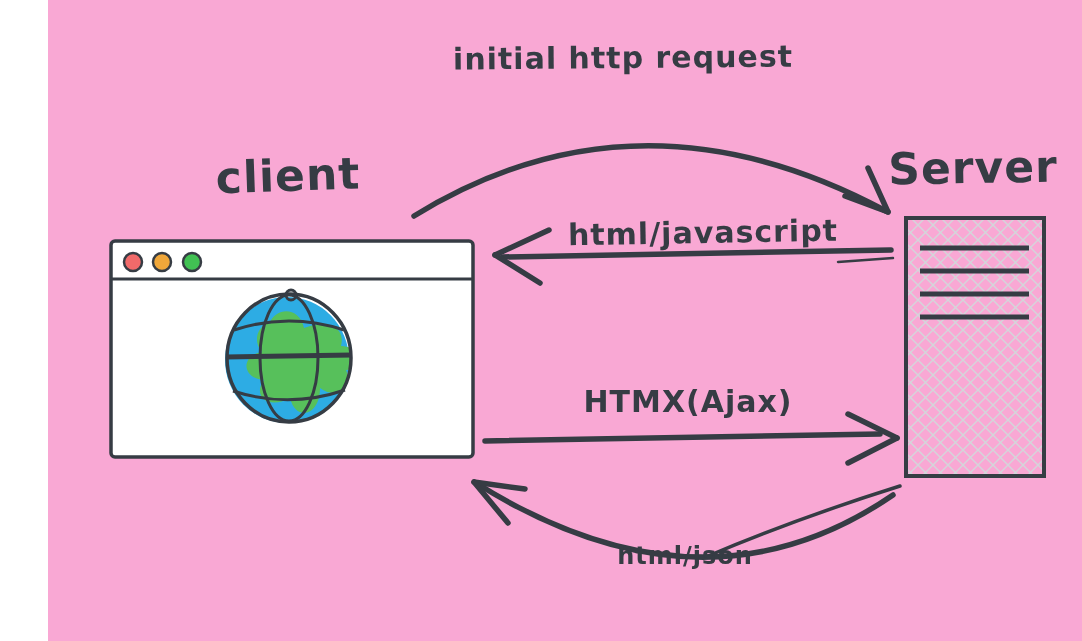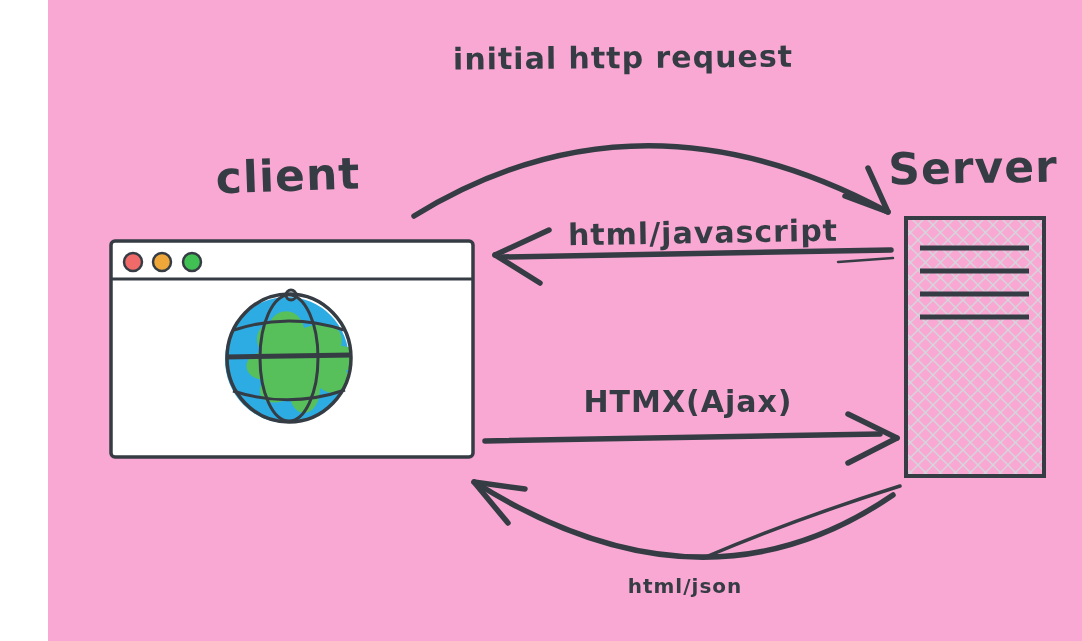--- a/index.html
+++ b/index.html
@@ -27,21 +27,21 @@
     white-space: nowrap;
     transform: translateX(-50%);
     letter-spacing: 1px;
     user-select: none;
   }
   .lbl-top      { left: 575px; top: 40px;  font-size: 30px; transform: translateX(-50%) rotate(-0.5deg); }
   .lbl-client   { left: 240px; top: 150px; font-size: 44px; transform: translateX(-50%) rotate(-2deg); }
   .lbl-server   { left: 925px; top: 142px; font-size: 44px; transform: translateX(-50%) rotate(-1deg); }
   .lbl-htmljs   { left: 655px; top: 215px; font-size: 30px; transform: translateX(-50%) rotate(-1deg); }
   .lbl-htmx     { left: 640px; top: 384px; font-size: 30px; }
-  .lbl-htmljson { left: 637px; top: 574px; font-size: 20px; }
+  .lbl-htmljson { left: 637px; top: 542px; font-size: 24px; }
 </style>
 </head>
 <body>
 
 <div class="canvas">
 
   <svg class="scene" width="1082" height="641" viewBox="0 0 1082 641">
 
     <defs>
       <pattern id="hatch" width="15" height="15" patternUnits="userSpaceOnUse">

